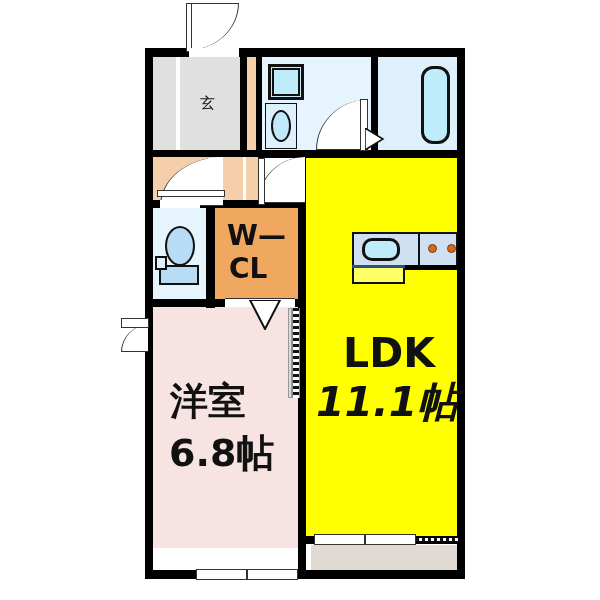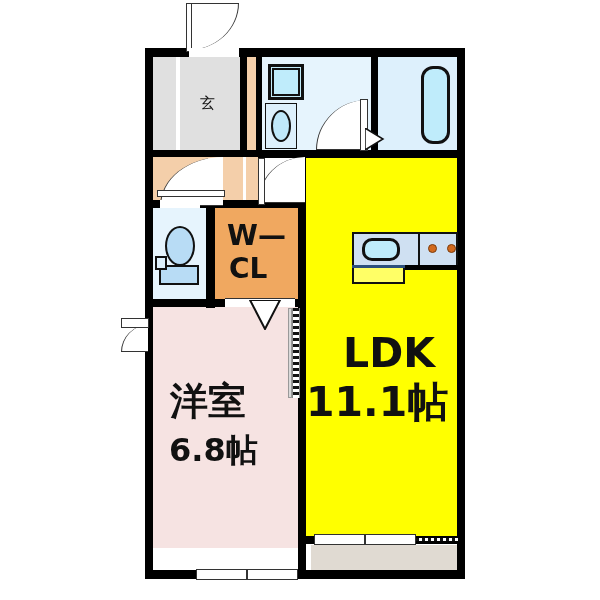--- a/index.html
+++ b/index.html
@@ -128,21 +128,21 @@
     position: absolute;
     color: #111;
     font-weight: bold;
     white-space: nowrap;
     line-height: 1;
     text-align: center;
   }
   .lbl-ldk  { font-size: 41px; letter-spacing: 0px; }
   .lbl-ldk2 { font-size: 41px; }
   .lbl-bed  { font-size: 38px; }
-  .lbl-bed2 { font-size: 32px; }
+  .lbl-bed2 { font-size: 38px; }
   .lbl-wcl  { font-size: 28px; font-weight: bold; }
   .lbl-genkan { font-size: 15px; font-weight: normal; }
   .lbl-coat { font-size: 16px; font-weight: normal; letter-spacing: 0px; }
 </style>
 </head>
 <body>
 
 <div id="plan">
 
   <div class="fill ldk-fill" style="left:305px; top:158px; width:153px; height:378px;"></div>
@@ -258,19 +258,19 @@
   <div class="win" style="left:314px; top:534px; width:102px; height:11px;"></div>
   <div class="win-mid" style="left:364px; top:534px; width:2px; height:11px;"></div>
   <div class="dotted-h" style="left:416px; top:538px; width:42px; height:3px;"></div>
 
   <div class="lbl lbl-genkan" style="left:200px; top:96px;">玄</div>
 
   <div class="lbl lbl-wcl" style="left:227px; top:222px;">W—</div>
   <div class="lbl lbl-wcl" style="left:229px; top:255px;">CL</div>
 
   <div class="lbl lbl-ldk" style="left:328px; top:333px;margin-left:15px;">LDK</div>
-  <div class="lbl lbl-ldk2" style="left:306px; top:382px;">11.1帖</div>
+  <div class="lbl lbl-ldk2" style="left:316px; top:382px;font-style:italic;">11.1帖</div>
 
   <div class="lbl lbl-bed" style="left:170px; top:382px;">洋室</div>
   <div class="lbl lbl-bed2" style="left:169px; top:434px;">6.8帖</div>
 
 
 </div>
 
 </body></html>

